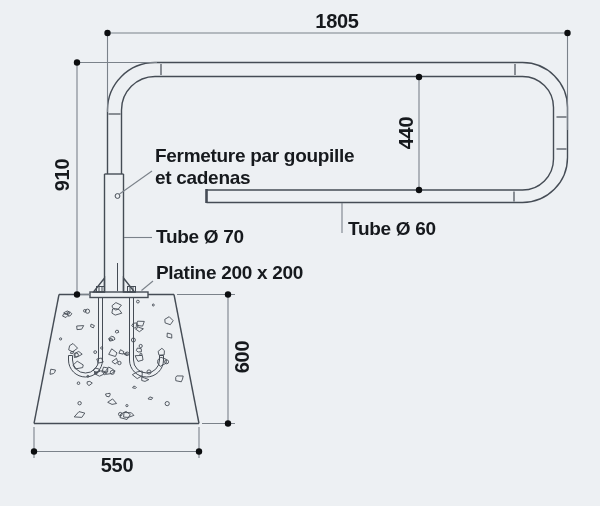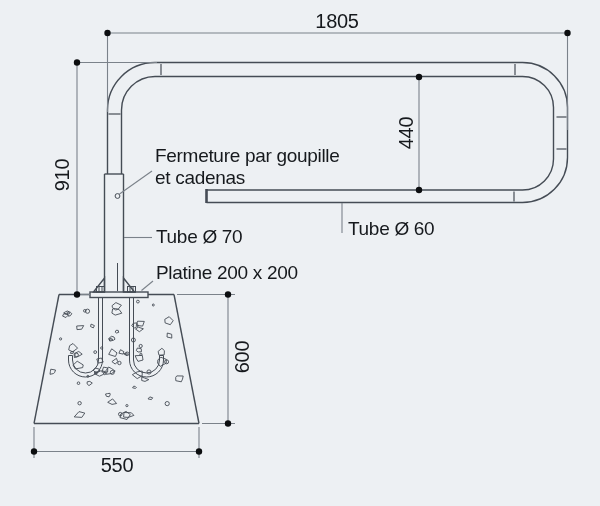--- a/index.html
+++ b/index.html
@@ -7,21 +7,21 @@
     --line:#454c55;
     --dim-line:#7b828a;
     --text:#16191d;
     --dot:#0c0e10;
   }
   html,body{margin:0;padding:0;}
   body{background:#ffffff;font-family:"Liberation Sans",sans-serif;}
   .stage{
     width:600px;height:506px;
     background:var(--background);
-    position:relative;overflow:hidden;
+    position:relative;overflow:hidden;font-weight:bold;
   }
   svg{display:block;}
   .tube{stroke:var(--line);stroke-width:1.4;fill:none;}
   .tube-thick{stroke:var(--line);stroke-width:2.6;fill:none;}
   .tick{stroke:var(--line);stroke-width:1.2;fill:none;}
   .thin{stroke:var(--line);stroke-width:1;fill:none;}
   .dim{stroke:var(--dim-line);stroke-width:1.1;fill:none;}
   .leader{stroke:var(--dim-line);stroke-width:1.1;fill:none;}
   .dot{fill:var(--dot);stroke:none;}
   .stone{stroke:var(--line);stroke-width:0.9;fill:none;}

